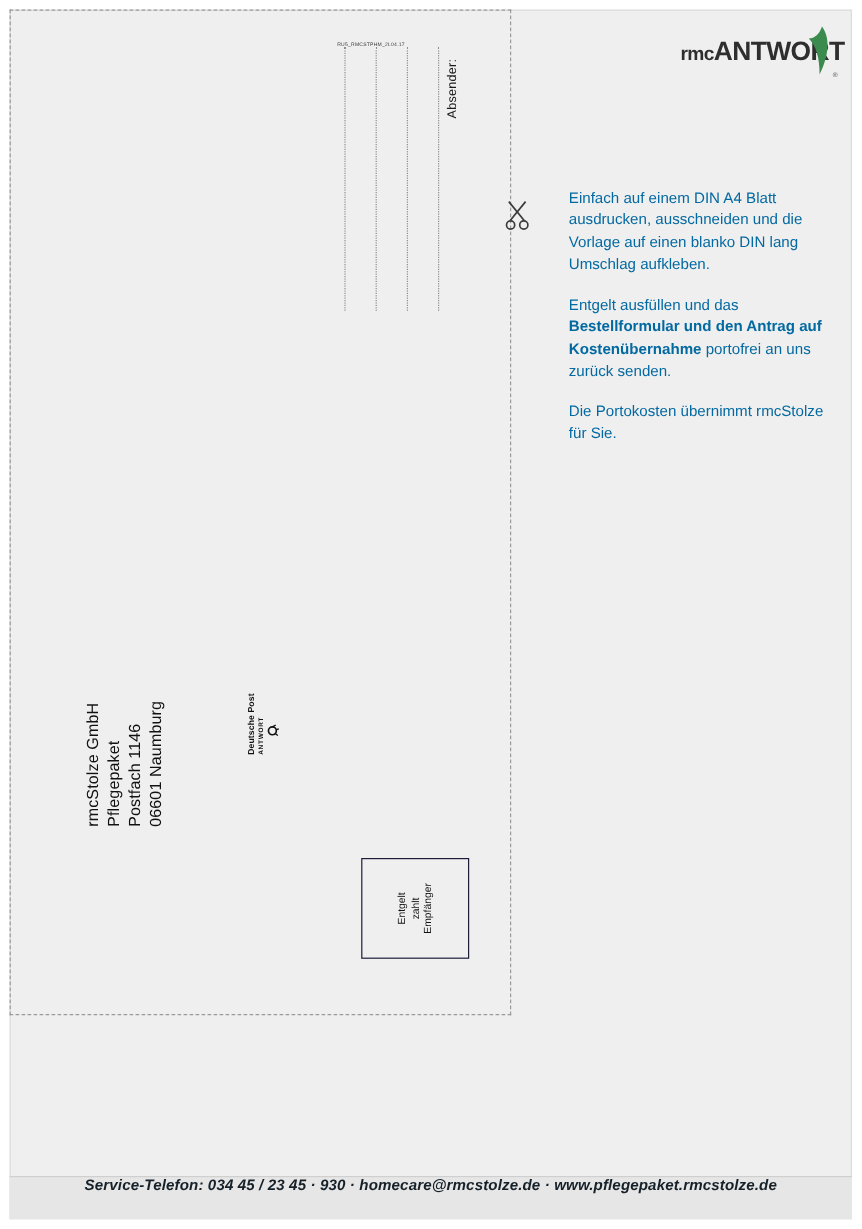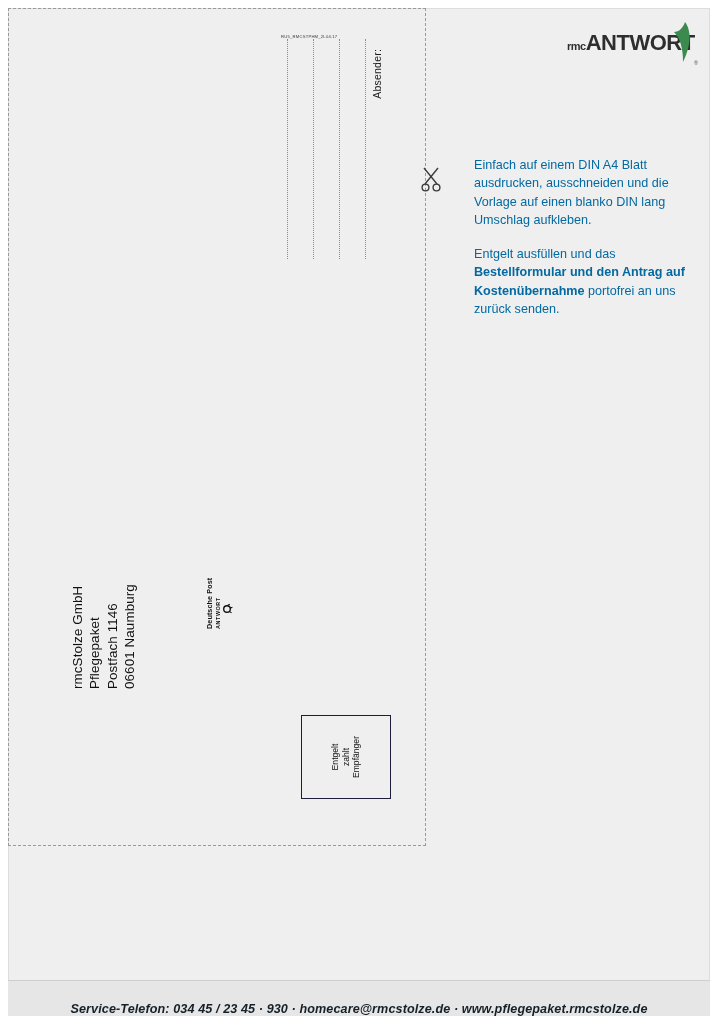--- a/index.html
+++ b/index.html
@@ -124,21 +124,21 @@
     left: 0;
     top: 8px;
     font-size: 21px;
     letter-spacing: -0.4px;
     color: #2e2e2e;
     font-family: "Liberation Sans", sans-serif;
     white-space: nowrap;
   }
   .logo-text .rmc {
     font-weight: bold;
-    font-size: 11px;
+    font-size: 16px;
     letter-spacing: -0.5px;
   }
   .logo-text .stolze {
     font-weight: bold;
     font-size: 22px;
     letter-spacing: -0.5px;
   }
   .logo-leaf {
     position: absolute;
     right: 0;
@@ -243,21 +243,21 @@
   .footer {
     position: absolute;
     left: 8px;
     bottom: 8px;
     width: 702px;
     height: 36px;
     background: #e6e6e6;
     border-top: 1px solid #cfcfcf;
     box-sizing: border-box;
     display: flex;
-    align-items: flex-end;
+    align-items: flex-start;
     justify-content: center;
   }
   .footer-text {
     font-size: 12.6px;
     font-style: italic;
     font-weight: bold;
     color: #152028;
     letter-spacing: 0.1px;
     white-space: nowrap;
   }
@@ -325,19 +325,20 @@
       <line x1="4" y1="3" x2="17" y2="19"></line>
       <line x1="18" y1="3" x2="5" y2="19"></line>
       <circle cx="5.5" cy="22.5" r="3.4"></circle>
       <circle cx="16.5" cy="22.5" r="3.4"></circle>
     </g>
   </svg>
 
   <div class="instructions">
     <p class="instr-p">Einfach auf einem DIN A4 Blatt ausdrucken, ausschneiden und die Vorlage auf einen blanko DIN lang Umschlag aufkleben.</p>
     <p class="instr-p"><span>Entgelt ausfüllen und das </span><b>Bestellformular und den Antrag auf Kostenübernahme</b><span> portofrei an uns zurück senden.</span></p>
+    <p class="instr-p">Die Portokosten übernimmt rmcStolze für Sie.</p>
   </div>
 
   <div class="footer">
     <span class="footer-text">Service-Telefon: 034 45 / 23 45 · 930 · homecare@rmcstolze.de · www.pflegepaket.rmcstolze.de</span>
   </div>
 
 </div>
 
 </body></html>

